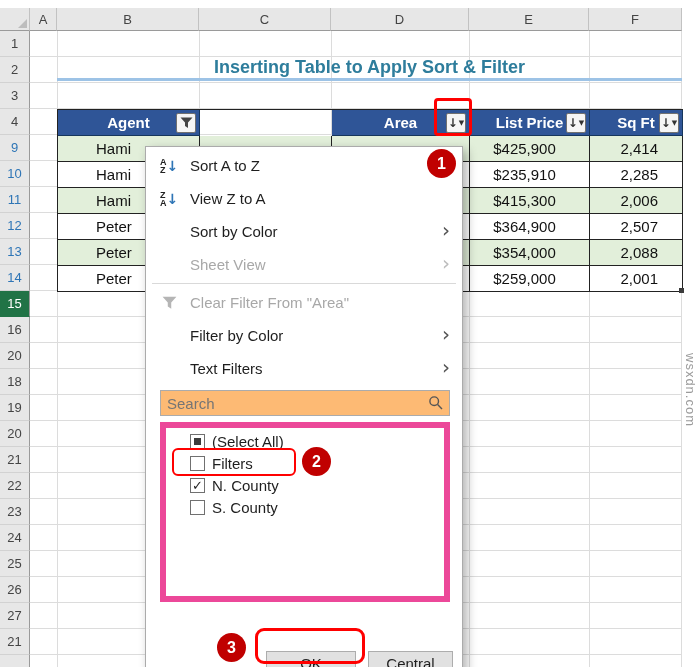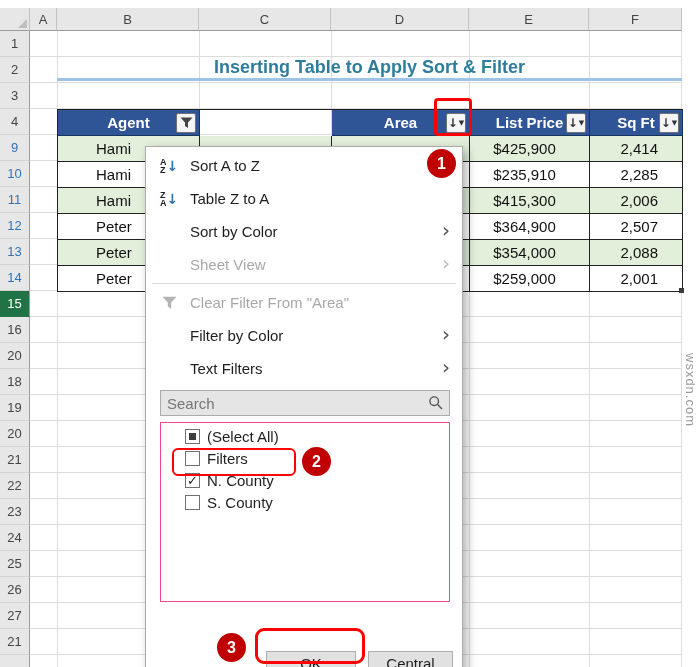--- a/index.html
+++ b/index.html
@@ -55,25 +55,25 @@
   .sub{position:absolute;right:12px;top:0;height:33px;}
   .sub::after{content:"›";line-height:31px;font-size:20px;color:#555;font-family:"DejaVu Sans",sans-serif;}
   .mi.disabled .lbl{color:#a8a8a8;}
   .mi.disabled .sub::after{color:#bdbdbd;}
   .sep{position:absolute;left:6px;right:6px;height:1px;background:#D9D9D9;}
   .az{display:flex;align-items:center;}
   .st{display:flex;flex-direction:column;font-size:9px;font-weight:bold;line-height:8px;color:#222;}
   .st.az1::before{content:"A";} .st.az1::after{content:"Z";}
   .st.za1::before{content:"Z";} .st.za1::after{content:"A";}
   .ar::after{content:"↓";color:#2E75B6;font-weight:bold;font-size:14px;font-family:"DejaVu Sans",sans-serif;}
-  .search{position:absolute;left:14px;top:243px;width:290px;height:26px;border:1px solid #ABABAB;box-sizing:border-box;background:#e5e5e5;}
+  .search{position:absolute;left:14px;top:243px;width:290px;height:26px;border:1px solid #ABABAB;box-sizing:border-box;background:#fdba74;}
   .search input{width:100%;height:100%;border:0;outline:none;font:15px "Liberation Sans",sans-serif;
                 padding:0 26px 0 6px;box-sizing:border-box;color:#333;background:transparent;}
   .mag{position:absolute;right:5px;top:4px;}
-  .lbox{position:absolute;left:14px;top:275px;width:290px;height:180px;border:1px solid #ec4899;box-sizing:border-box;background:#fff;}
+  .lbox{position:absolute;left:14px;top:275px;width:290px;height:180px;border:6px solid #ec4899;box-sizing:border-box;background:#fff;}
   .opt{position:absolute;left:0;right:0;height:22px;font-size:15px;line-height:22px;color:#1e1e1e;}
   .cb{position:absolute;left:24px;top:3px;width:15px;height:15px;border:1px solid #707070;background:#fff;box-sizing:border-box;}
   .cb.ind::after{content:"";position:absolute;left:3px;top:3px;width:7px;height:7px;background:#3c3c3c;}
   .cb.chk::after{content:"✓";position:absolute;left:1px;top:-4px;font-size:13px;font-weight:bold;color:#1e1e1e;
                  font-family:"DejaVu Sans",sans-serif;}
   .olbl{position:absolute;left:46px;}
   .btn{position:absolute;top:504px;height:25px;background:#E1E1E1;border:1px solid #ADADAD;box-sizing:border-box;
        font-size:15px;text-align:center;line-height:23px;color:#1e1e1e;}
   .ok{left:120px;width:90px;} .cancel{left:222px;width:85px;}
 
@@ -212,21 +212,21 @@
           <span class="st az1"></span>
           <span class="ar"></span>
         </span>
       <span class="lbl">Sort A to Z</span>
     </div>
     <div class="mi" style="top:35px">
       <span class="ic az">
           <span class="st za1"></span>
           <span class="ar"></span>
         </span>
-      <span class="lbl">Table Z to A</span>
+      <span class="lbl">View Z to A</span>
     </div>
     <div class="mi" style="top:68px">
       <span class="lbl">Sort by Color</span>
       <span class="sub"></span>
     </div>
     <div class="mi disabled" style="top:101px">
       <span class="lbl">Sheet View</span>
       <span class="sub"></span>
     </div>
     <div class="sep" style="top:136px"></div>

